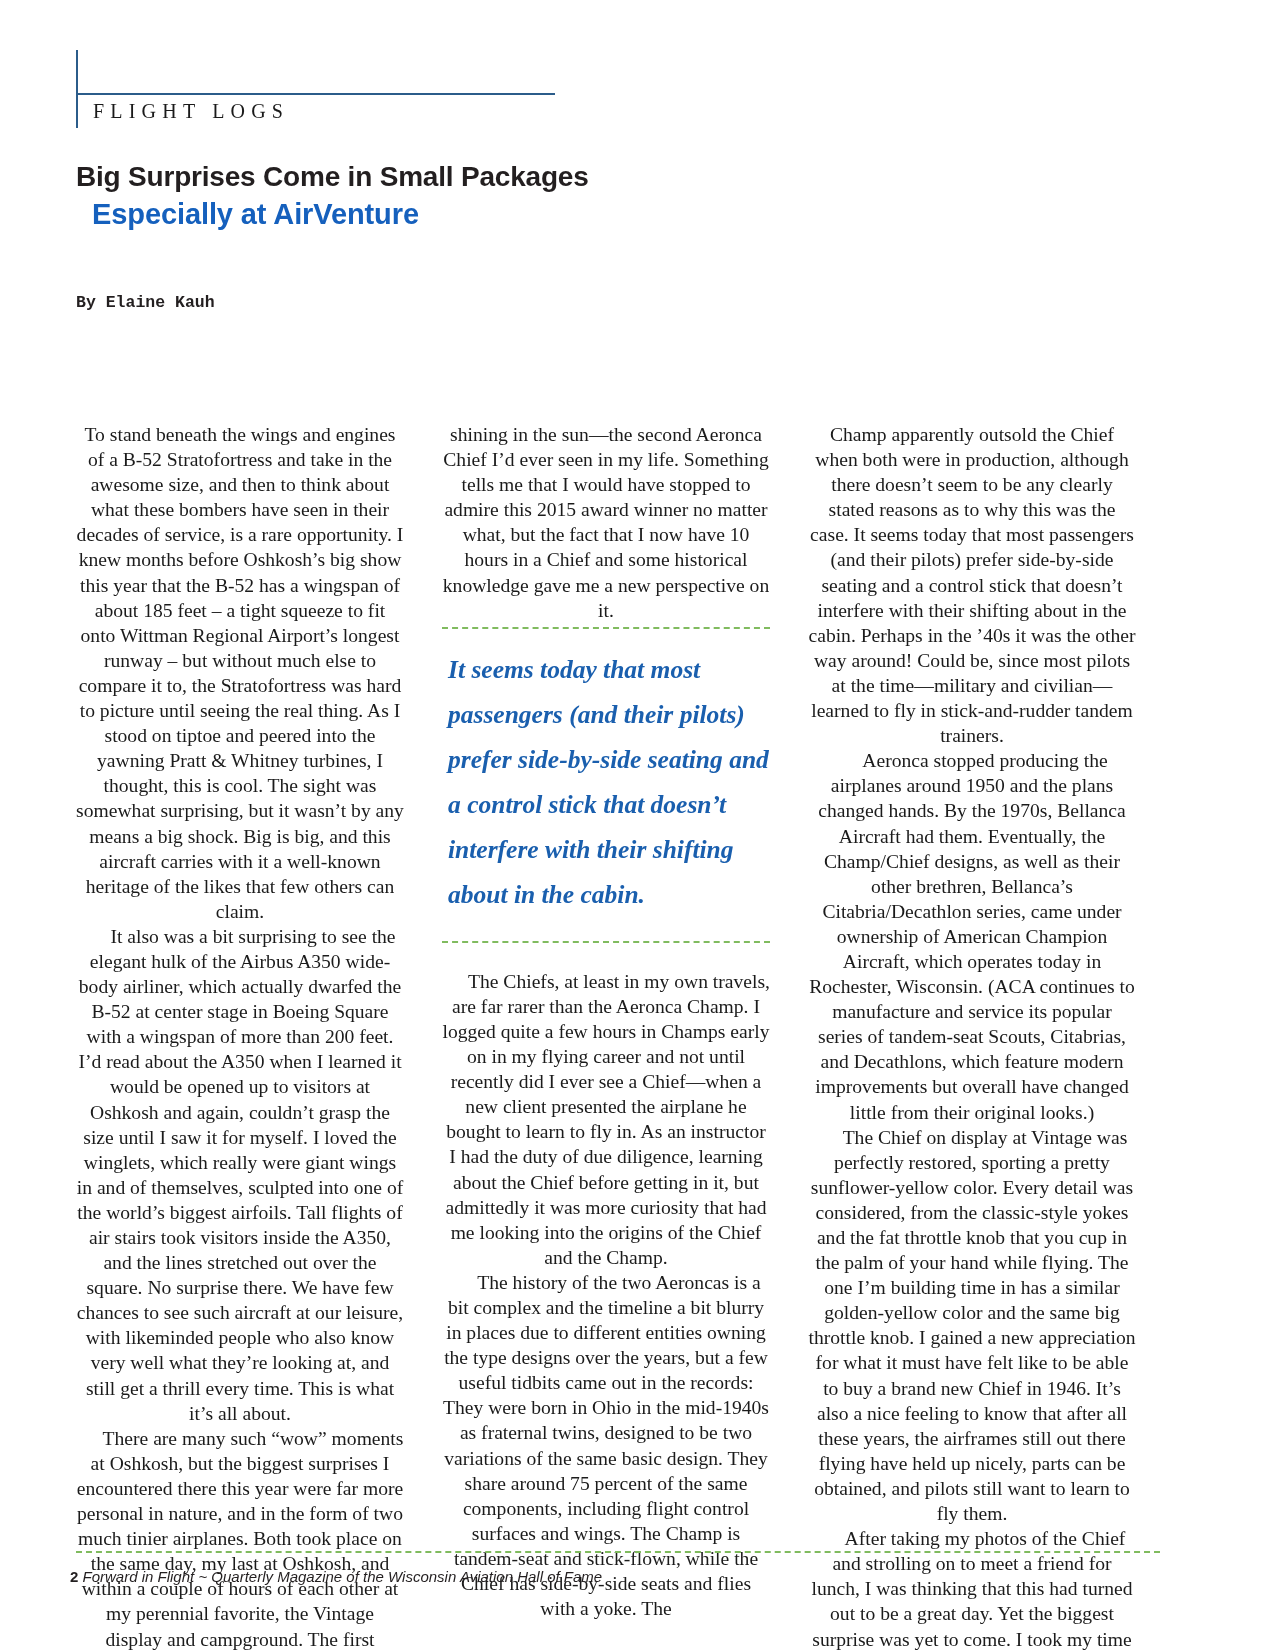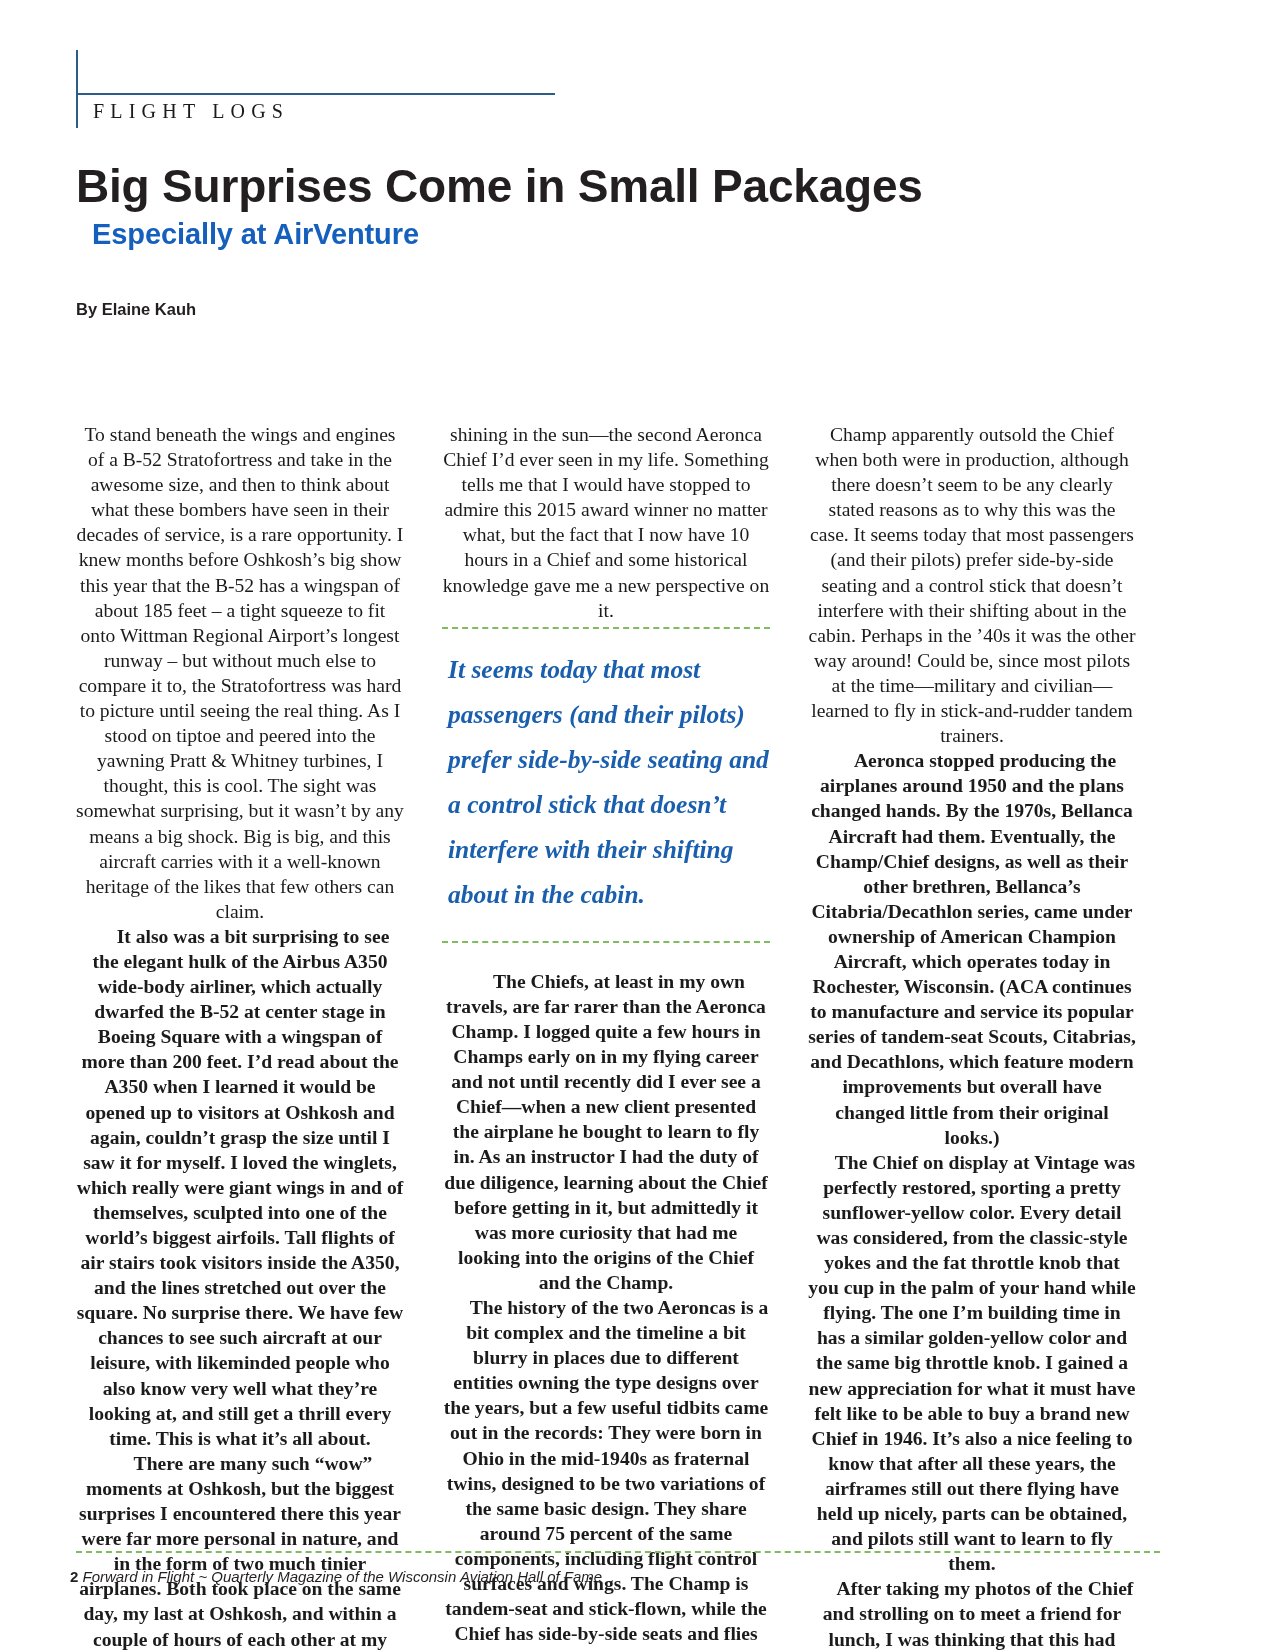--- a/index.html
+++ b/index.html
@@ -54,41 +54,41 @@
 
   
   .headline-block {
     position: absolute;
     left: 76px;
     top: 162px;
     width: 1080px;
   }
   .headline-main {
     font-family: "Liberation Sans", "DejaVu Sans", sans-serif;
-    font-size: 46px;
+    font-size: 28px;
     font-weight: bold;
     color: #231f20;
     line-height: 1.08;
     letter-spacing: -0.2px;
     margin: 0;
   }
   .headline-sub {
     font-family: "Liberation Sans", "DejaVu Sans", sans-serif;
     font-size: 29px;
     font-weight: bold;
     color: #1560bd;
     line-height: 1.12;
     margin: 6px 0 0 16px;
     letter-spacing: -0.1px;
   }
   .byline {
     position: absolute;
     left: 76px;
-    top: 300px;
-    font-family: Liberation Sans, sans-serif;
+    top: 293px;
+    font-family: Liberation Mono, monospace;
     font-size: 16.5px;
     font-weight: bold;
     color: #231f20;
   }
 
   
   .columns {
     position: absolute;
     left: 76px;
     top: 422px;
@@ -104,21 +104,20 @@
     margin: 0;
     font-family: "Liberation Serif", "DejaVu Serif", serif;
     font-size: 19.6px;
     line-height: 25.1px;
     color: #1b1b1b;
     text-align: center;
     hyphens: none;
   }
   .col p.indent {
     text-indent: 26px;
-    font-weight: bold;
   }
 
   
   .pullquote {
     margin: 2px 0 0 0;
     padding: 0;
   }
   .dash-rule {
     height: 0;
     border-top: 2px dashed #80bb5e;

